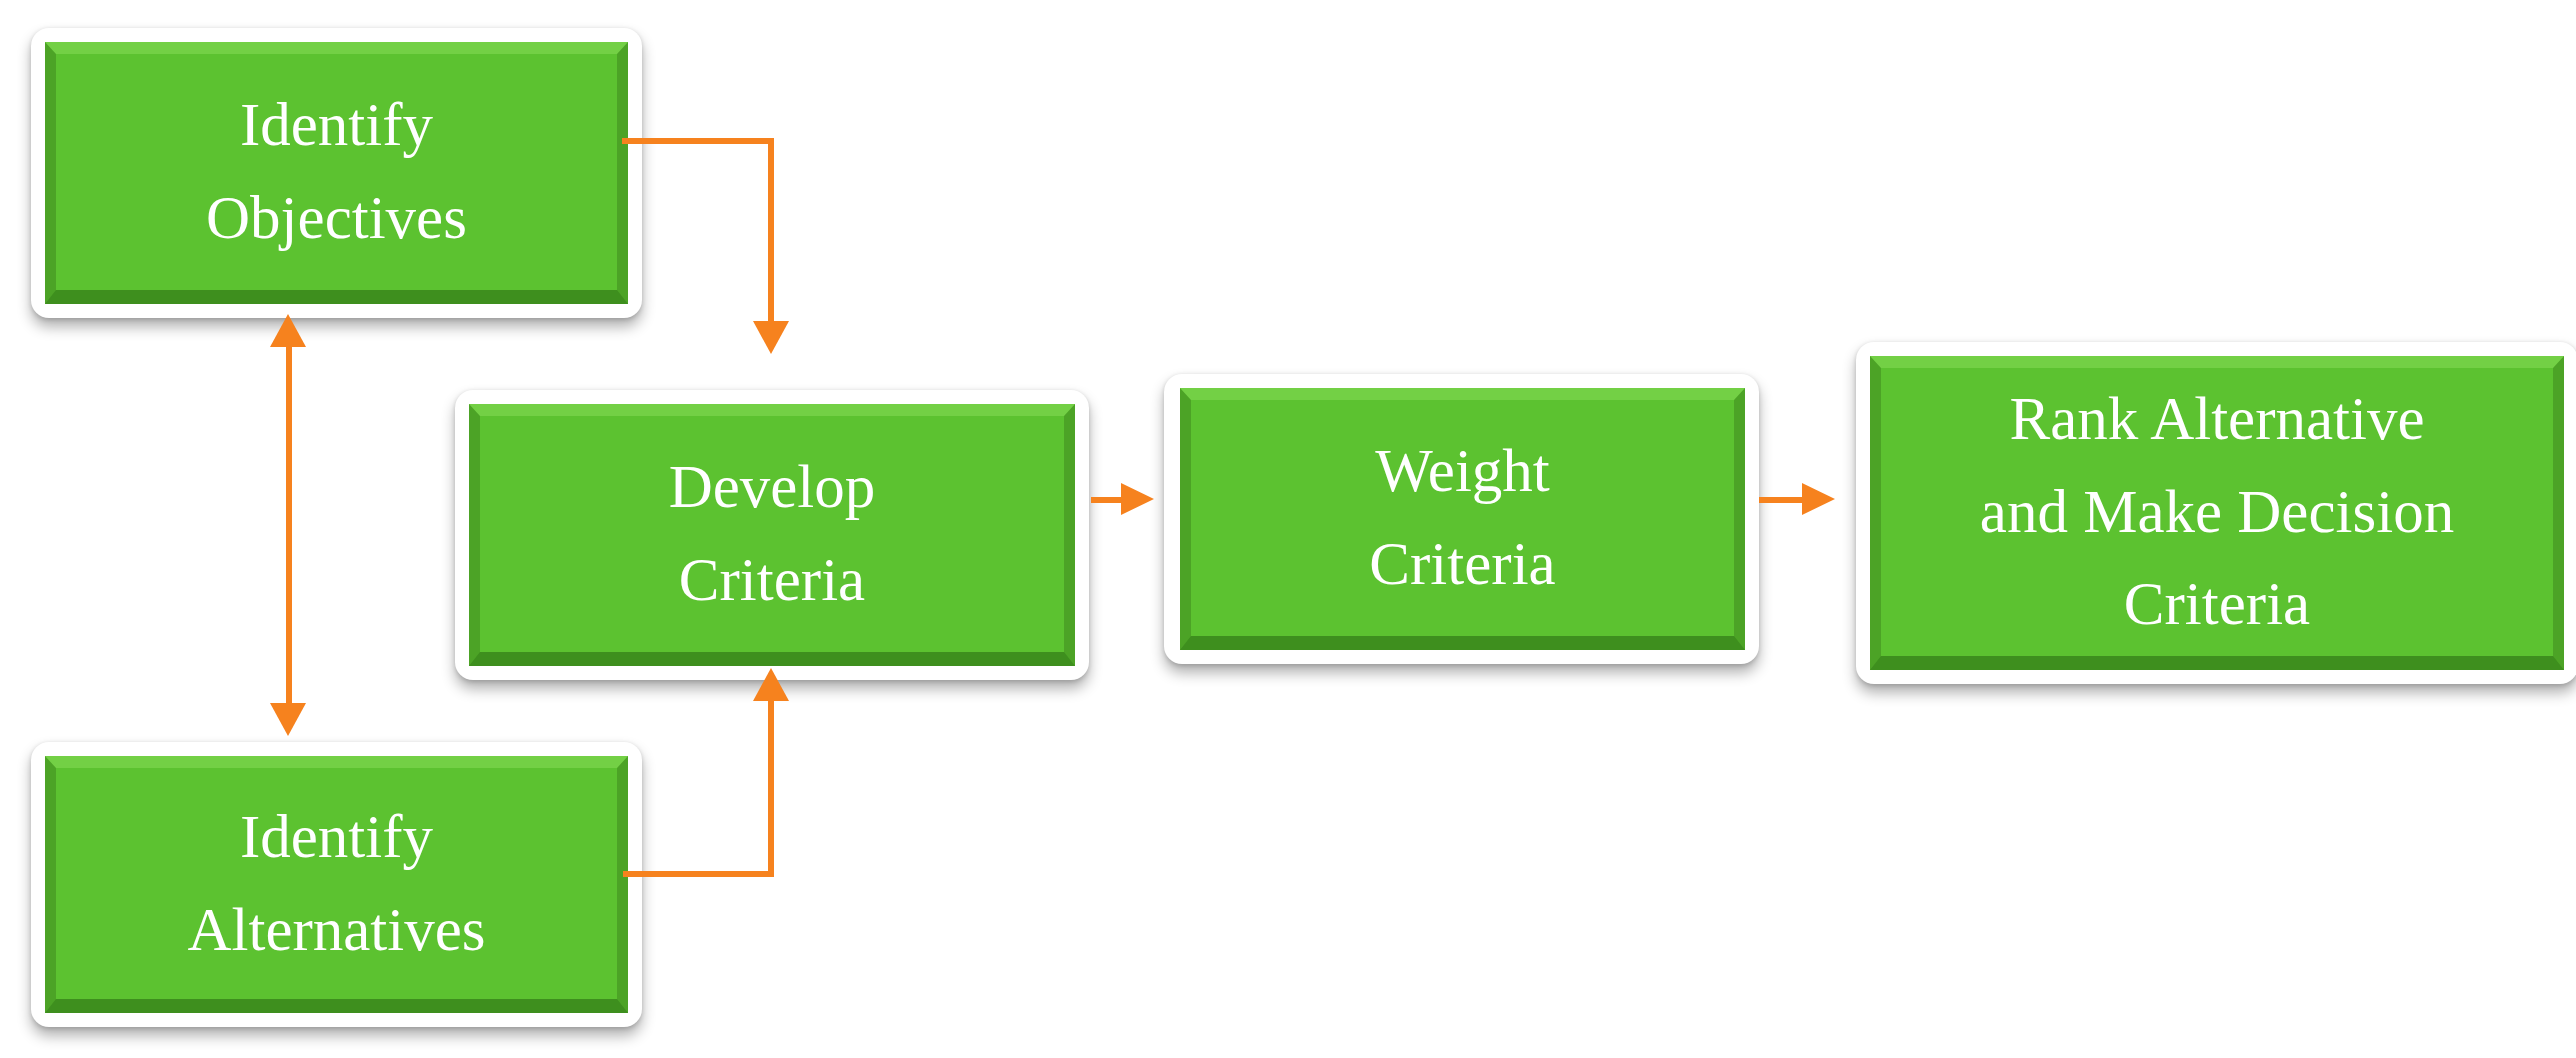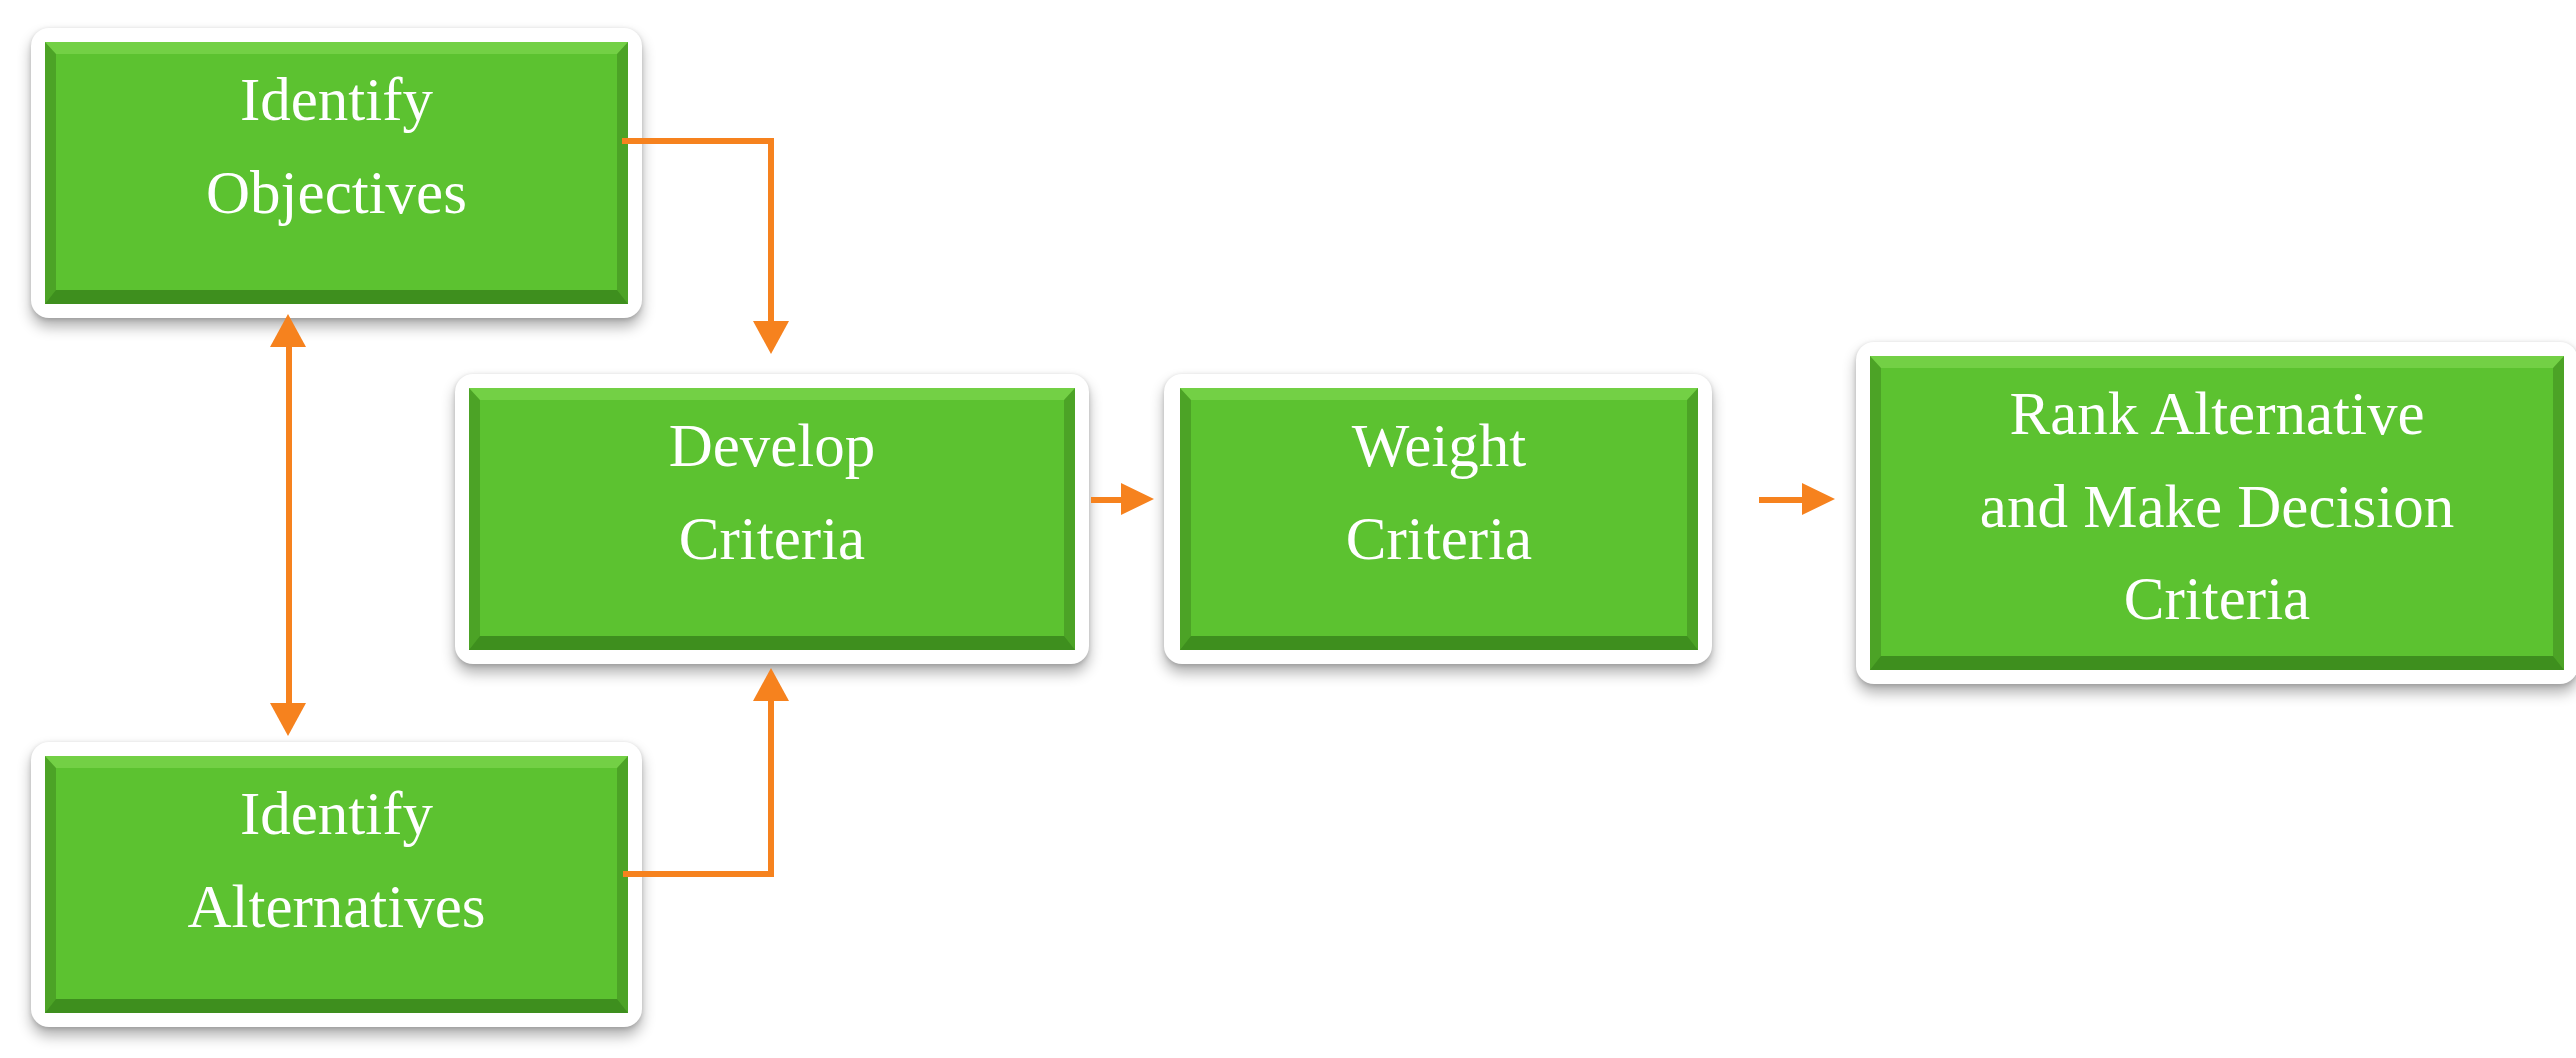--- a/index.html
+++ b/index.html
@@ -30,34 +30,34 @@
     z-index:2;
   }
   .bevel {
     width:100%; height:100%;
     background: var(--node-fill, #5CC230);
     border-style:solid;
     border-top:12.5px solid var(--node-bevel-top, #73D045);
     border-left:11px solid var(--node-bevel-side, #4CA326);
     border-right:11px solid var(--node-bevel-side, #4CA326);
     border-bottom:14px solid var(--node-bevel-bottom, #3E8F1E);
-    display:flex; justify-content:center;
+    display:flex; align-items:center; justify-content:center;
   }
   .label {
     color: var(--text, #fff);
     font-size:61px;
     line-height:1.52;
     text-align:center;
     white-space:pre-line;
   }
   
   #b1 { left:31px;   top:28px;   width:611px; height:290px; }
   #b2 { left:31px;   top:742px; width:611px; height:285px; }
-  #b3 { left:455px;  top:374px;  width:634px; height:290px; }
-  #b4 { left:1164px; top:374px;  width:548px; height:290px;padding-left:16px; }
+  #b3 { left:455px;  top:390px;  width:634px; height:290px; }
+  #b4 { left:1164px; top:374px;  width:595px; height:290px;padding-left:16px; }
   #b5 { left:1856px; top:342px;  width:722px; height:342px; }
 
   .edge { position:absolute; left:0; top:0; z-index:5; }
   .seg { position:absolute; background: var(--arrow, #F6821E); }
   .head { position:absolute; width:0; height:0; }
   .head-right {
     border-top:16.7px solid transparent;
     border-bottom:16.7px solid transparent;
     border-left:33px solid var(--arrow, #F6821E);
   }

